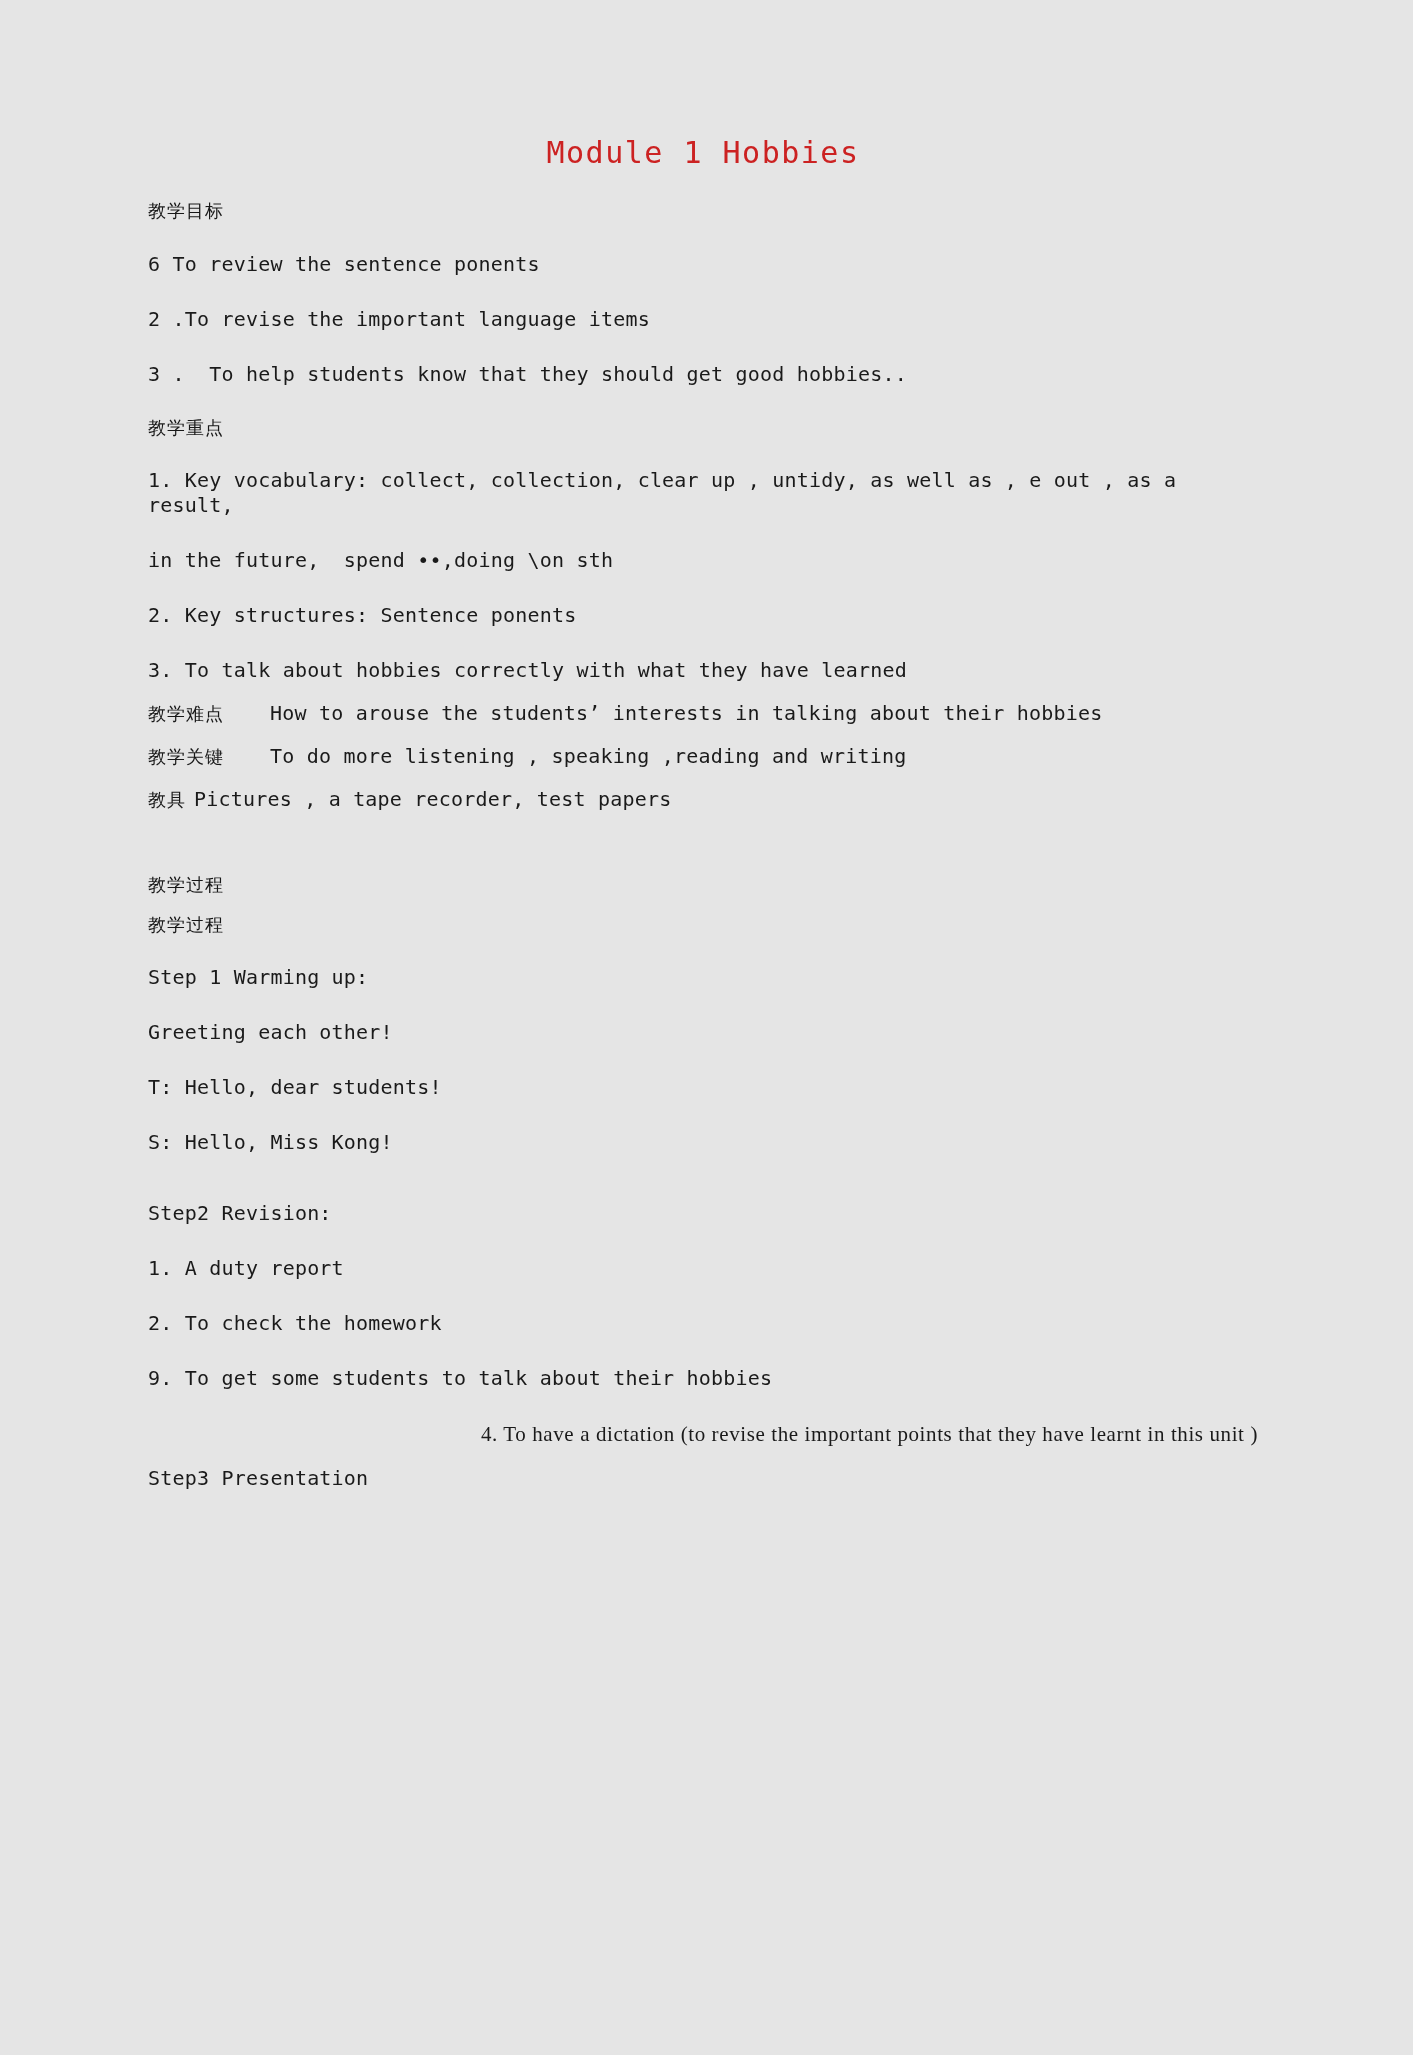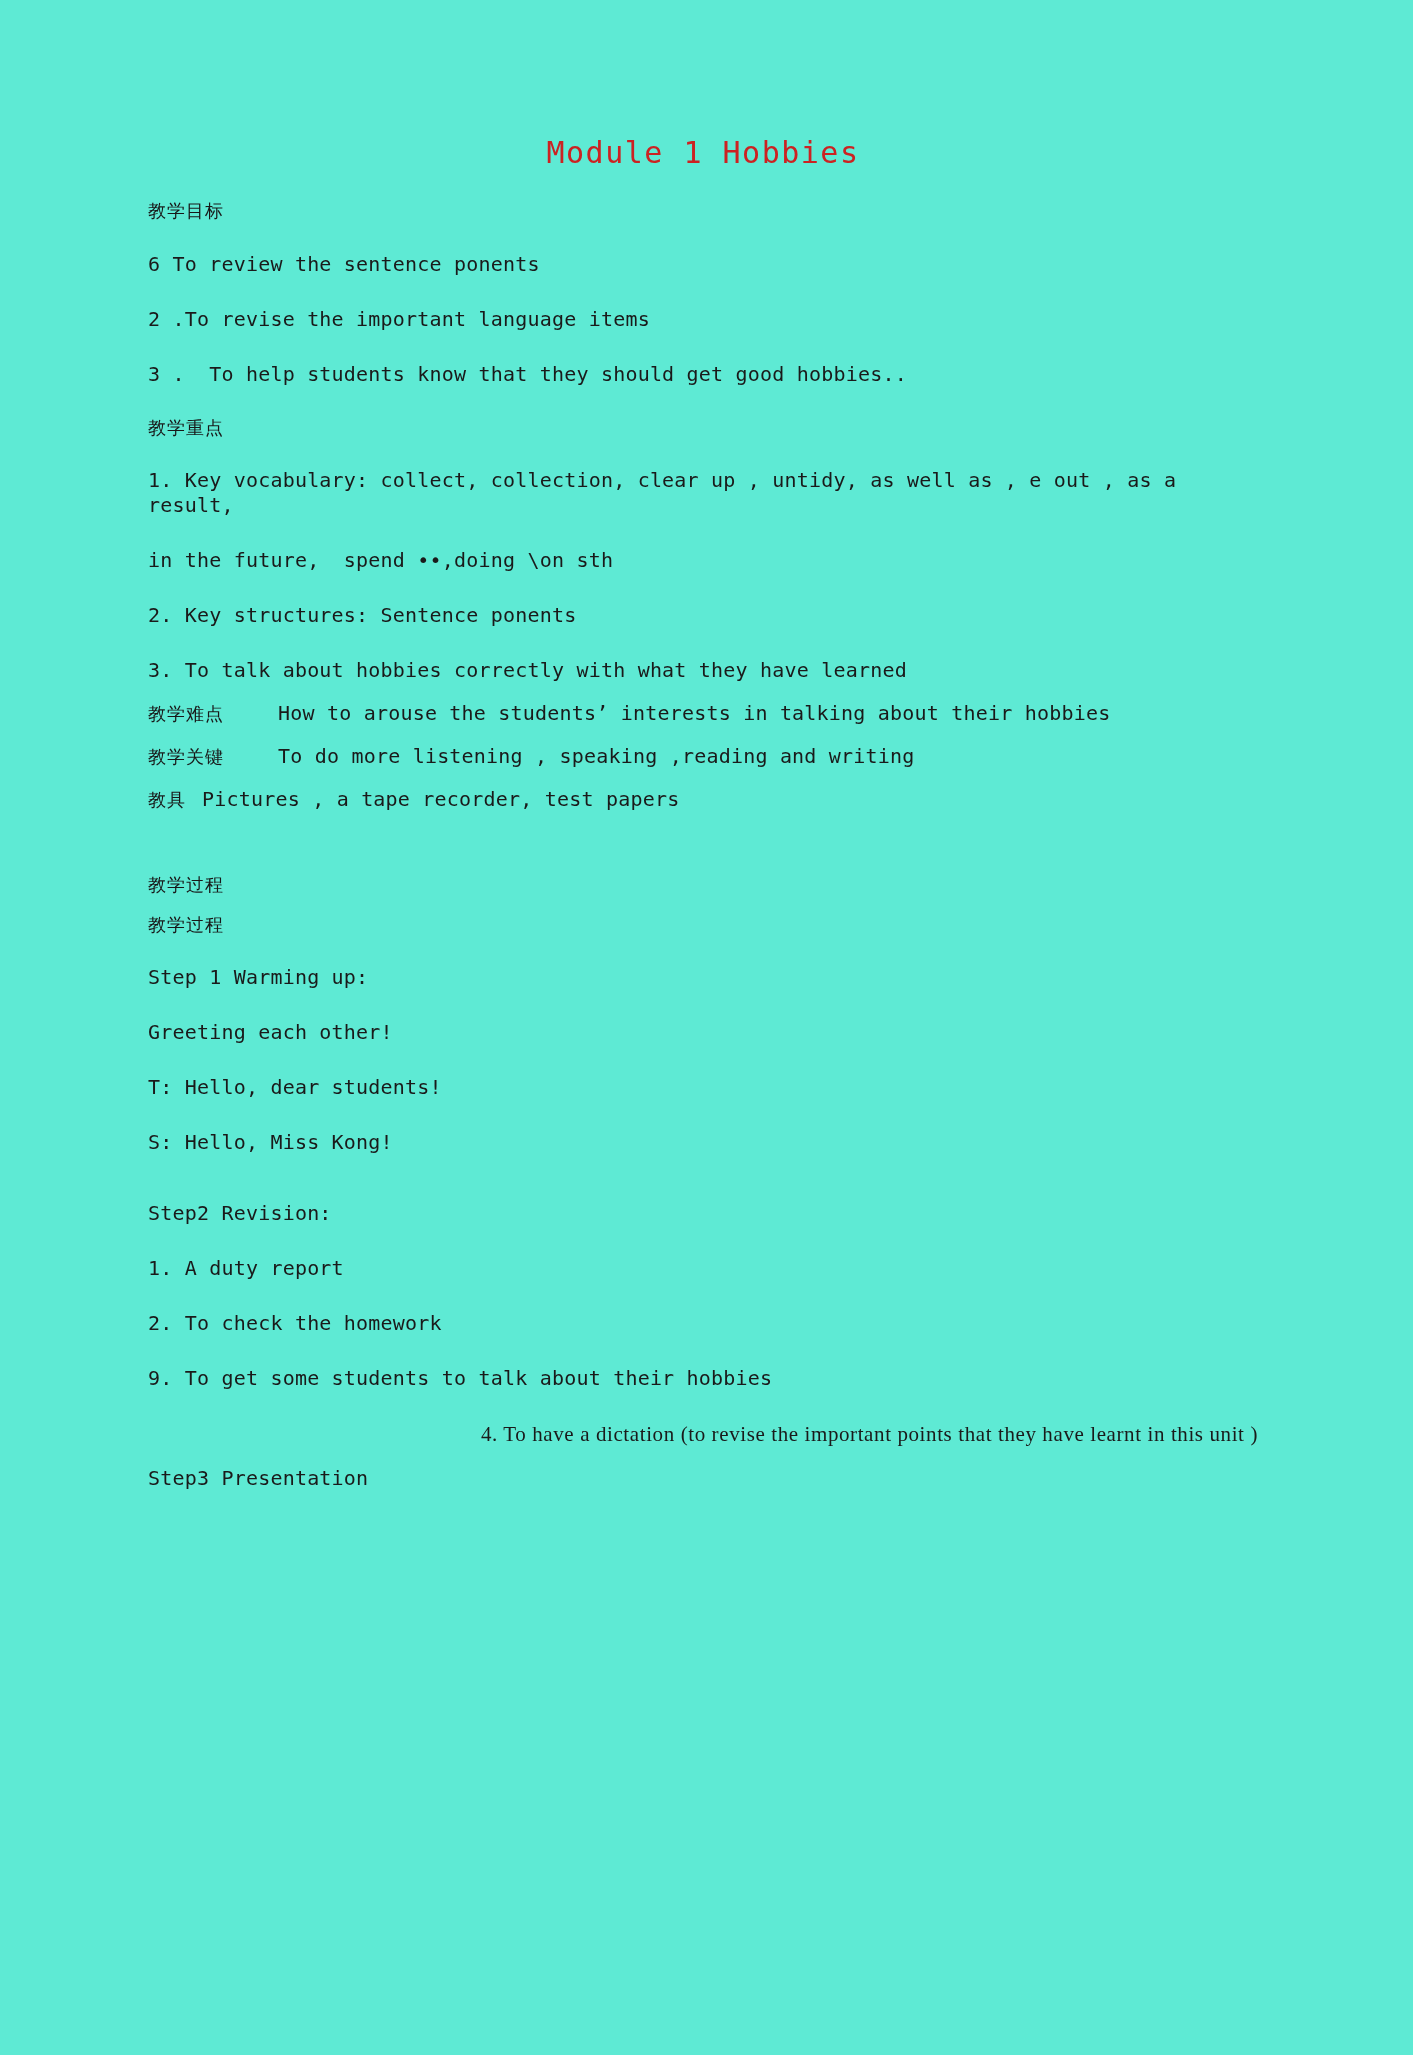--- a/index.html
+++ b/index.html
@@ -12,21 +12,21 @@
     height: 2055px;
     position: relative;
     font-family: "Liberation Serif", "DejaVu Serif", serif;
     color: #1a1a1a;
     -webkit-font-smoothing: antialiased;
   }
 
   .page {
     position: absolute;
     inset: 0;
-    background: #5eead4;
+    background: #e5e5e5;
     padding: 0;
     box-sizing: border-box;
   }
 
   .content {
     position: absolute;
     left: 148px;
     top: 0;
     width: 1110px;
   }
@@ -70,21 +70,21 @@
     color: #1a1a1a;
     line-height: 1.25;
     white-space: pre-wrap;
     text-align: right;
   }
 
   
   .mixed-row {
     display: flex;
     align-items: baseline;
-    gap: 12px;
+    gap: 4px;
   }
   .mixed-row .cn-head { flex: 0 0 auto; }
   .mixed-row .en-line { flex: 0 1 auto; }
 
   .gap-sm  { height: 18px; }
   .gap-md  { height: 30px; }
   .gap-lg  { height: 46px; }
   .gap-xl  { height: 62px; }
 </style>
 </head>

